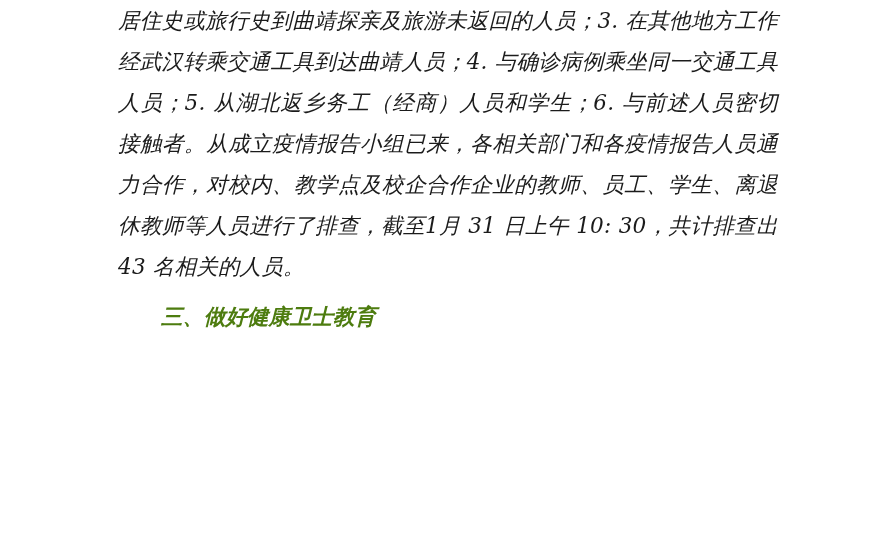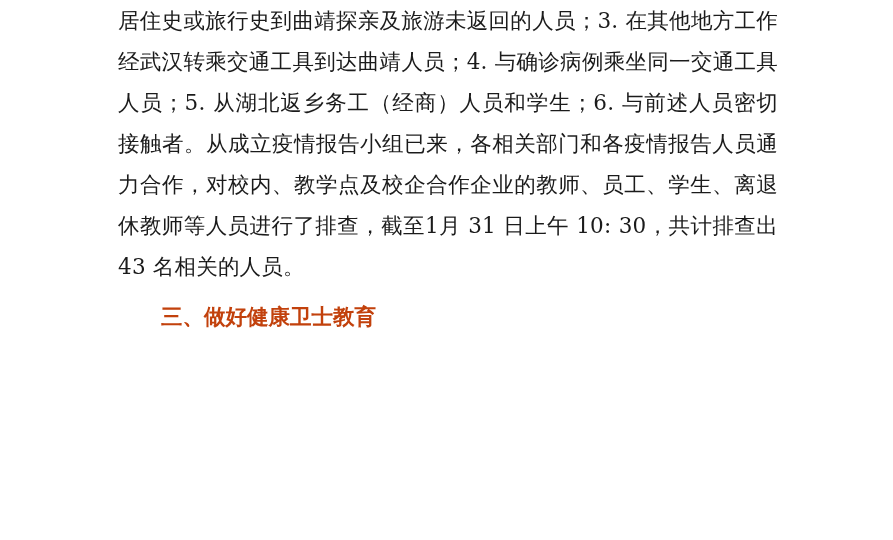--- a/index.html
+++ b/index.html
@@ -13,20 +13,21 @@
     font-family: "DejaVu Serif", "Liberation Serif", serif;
     color: #1a1a1a;
     overflow: hidden;
   }
   .page {
     position: relative;
     width: 893px;
     height: 540px;
     box-sizing: border-box;
     padding: 12px;
+    font-style: italic;
   }
   .doc-body {
     position: absolute;
     left: 118px;
     top: 0px;
     width: 660px;
   }
   .para {
     margin: 0;
     font-size: 21.5px;
@@ -38,21 +39,21 @@
   }
   .para-indent {
     text-indent: 2em;
   }
   .heading {
     margin: 0;
     font-size: 21.5px;
     line-height: 41px;
     font-weight: bold;
     text-indent: 2em;
-    color: #c2410c;
+    color: #4d7c0f;
     font-family: "DejaVu Serif", "Liberation Serif", serif;
   }
   .block-gap-top {
     margin-top: 9px;
   }
   .spacer-bottom {
     height: 120px;
   }
 </style>
 </head>

